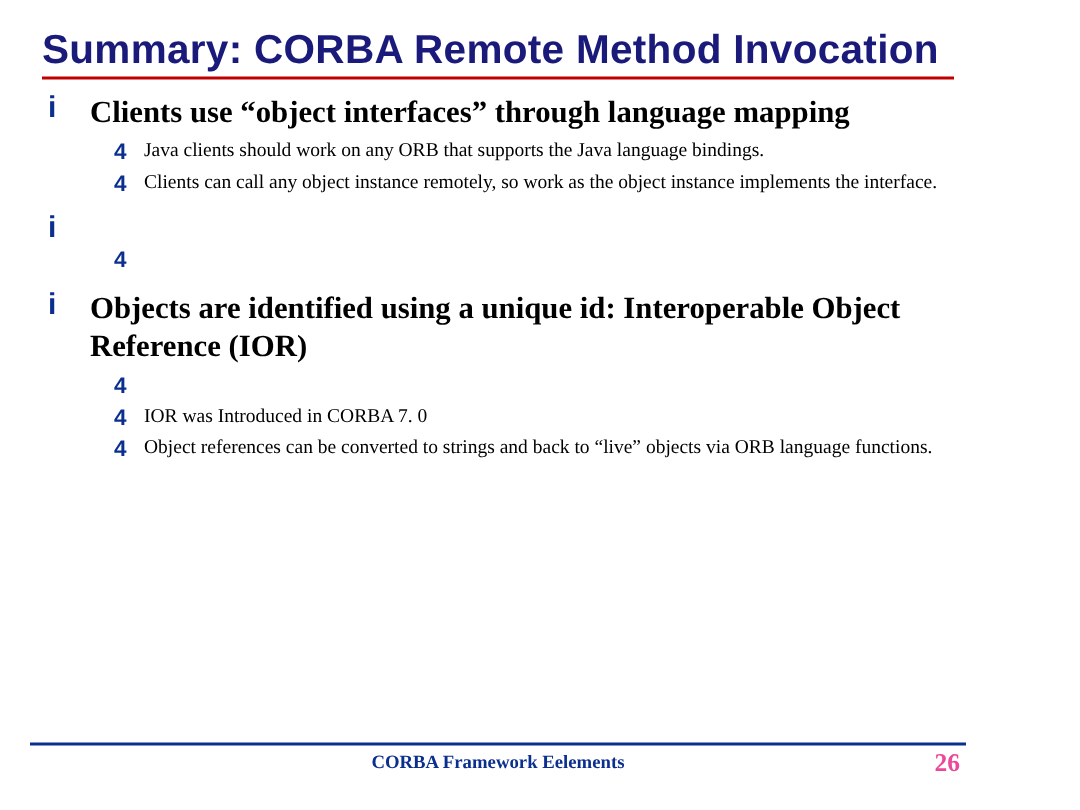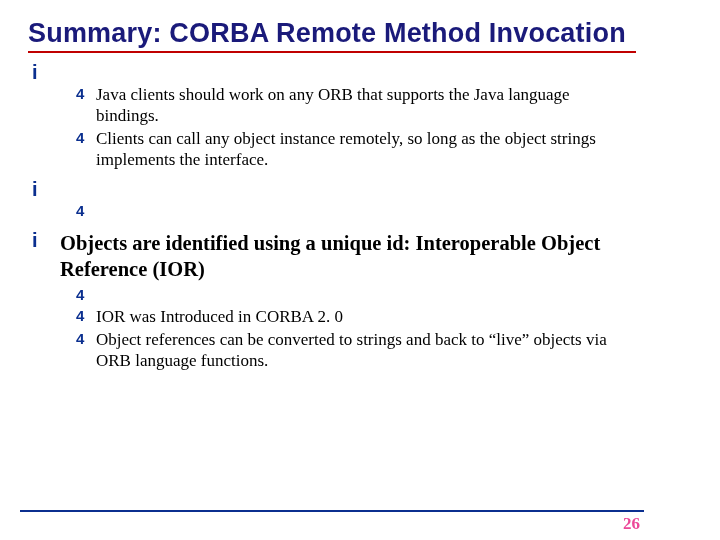--- a/index.html
+++ b/index.html
@@ -64,21 +64,21 @@
   .l2 .mk {
     color: #0b2f8f;
     font-weight: 700;
     font-size: 15px;
     line-height: 20px;
     width: 20px;
     flex: 0 0 20px;
     font-family: "Lucida Grande", Arial, sans-serif;
   }
   .l2 .txt {
-    font-size: 17px;
+    font-size: 13px;
     line-height: 1.25;
   }
   .footer {
     position: absolute;
     left: 20px;
     right: 20px;
     bottom: 24px;
   }
   .rule-blue {
     border: 0;
@@ -109,29 +109,30 @@
 <body>
 
 <div class="slide">
   <h1 class="title">Summary: CORBA Remote Method Invocation</h1>
   <hr class="rule-red">
 
   <div class="content">
 
     <div class="l1">
       <span class="dot">i</span>
+      <span class="text">Clients use “object interfaces” through language mapping</span>
     </div>
     <div class="subs">
       <div class="l2">
         <span class="mk">4</span>
         <span class="txt">Java clients should work on any ORB that supports the Java language bindings.</span>
       </div>
       <div class="l2">
         <span class="mk">4</span>
-        <span class="txt">Clients can call any object instance remotely, so long as the object strings implements the interface.</span>
+        <span class="txt">Clients can call any object instance remotely, so work as the object instance implements the interface.</span>
       </div>
     </div>
 
     <div class="l1">
       <span class="dot">i</span>
     </div>
     <div class="subs">
       <div class="l2">
         <span class="mk">4</span>
       </div>
@@ -140,29 +141,30 @@
     <div class="l1">
       <span class="dot">i</span>
       <span class="text">Objects are identified using a unique id: Interoperable Object Reference (IOR)</span>
     </div>
     <div class="subs">
       <div class="l2">
         <span class="mk">4</span>
       </div>
       <div class="l2">
         <span class="mk">4</span>
-        <span class="txt">IOR was Introduced in CORBA 2. 0</span>
+        <span class="txt">IOR was Introduced in CORBA 7. 0</span>
       </div>
       <div class="l2">
         <span class="mk">4</span>
         <span class="txt">Object references can be converted to strings and back to “live” objects via ORB language functions.</span>
       </div>
     </div>
 
   </div>
 
   <div class="footer">
     <hr class="rule-blue">
     <div class="foot-row">
+      <span class="foot-center">CORBA Framework Eelements</span>
       <span class="foot-right">26</span>
     </div>
   </div>
 </div>
 
 </body></html>

